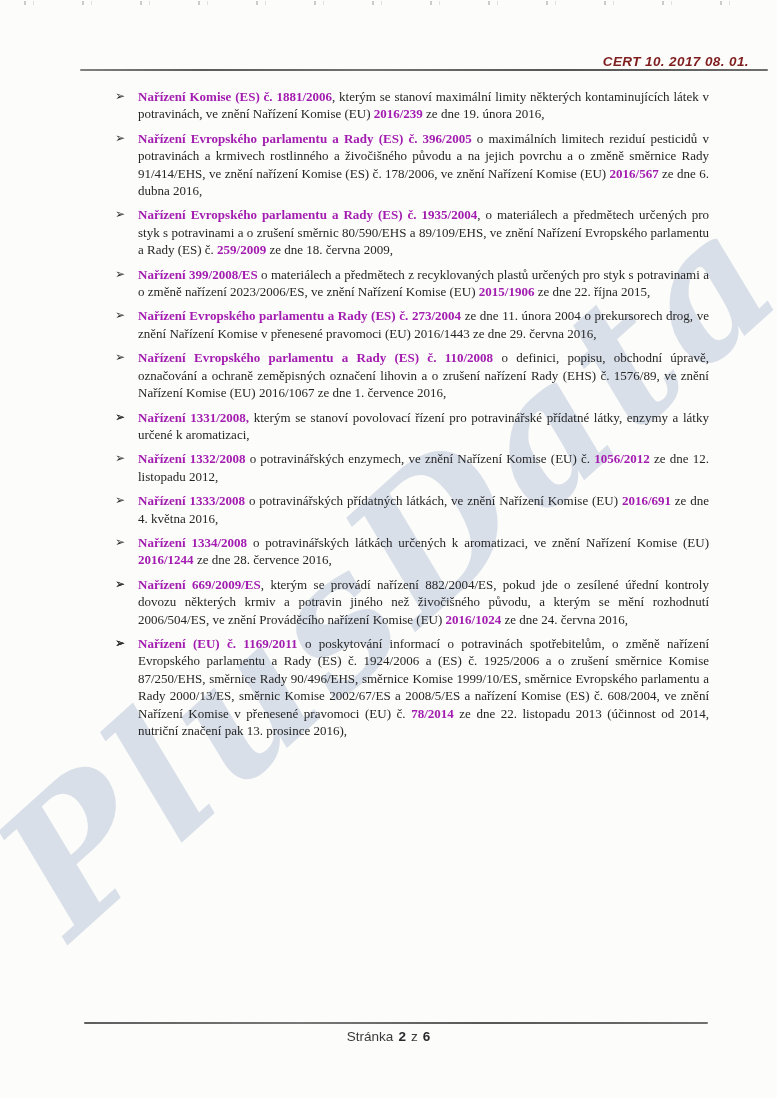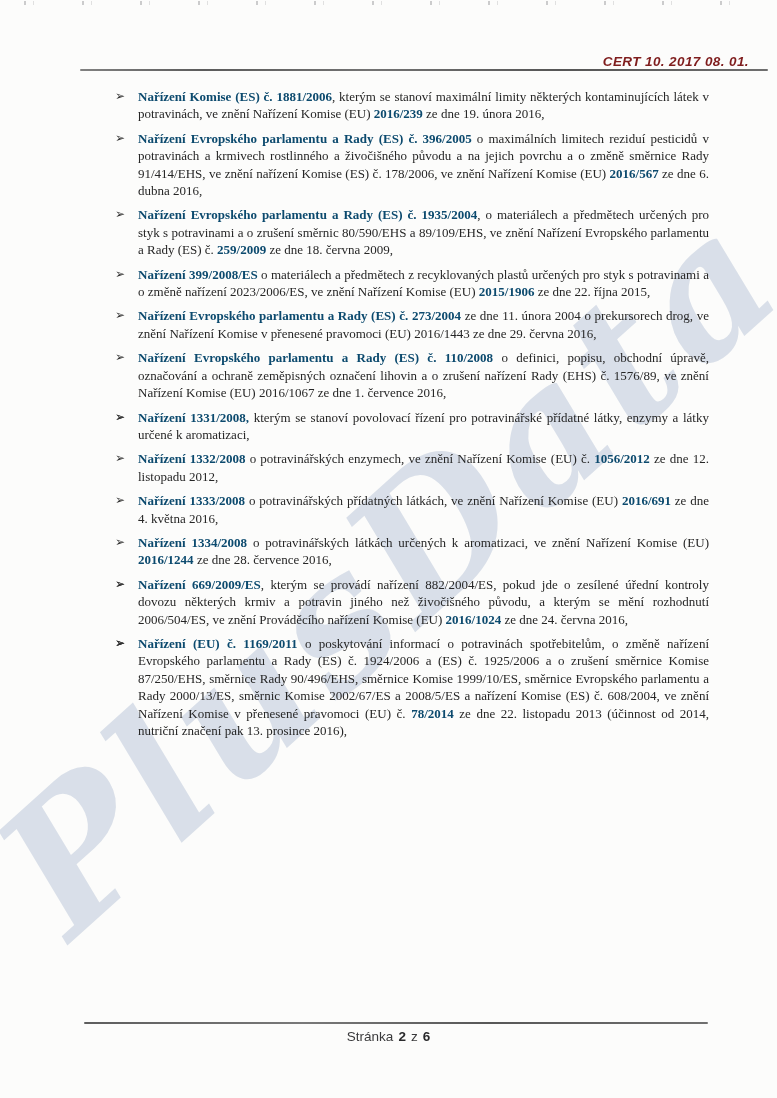--- a/index.html
+++ b/index.html
@@ -96,21 +96,21 @@
   .reg-item .marker {
     position: absolute;
     left: 0;
     top: 0;
     font-family: "DejaVu Sans", sans-serif;
     font-size: 12px;
     color: #303030;
   }
   .reg-item b {
     font-weight: 700;
-    color: #0c4a6e;
+    color: #a21caf;
   }
   .footer-rule {
     position: absolute;
     top: 1022px;
     left: 84px;
     width: 624px;
     height: 2px;
     background: linear-gradient(90deg, #4c4c4c, #6a6a6a 35%, #454545 65%, #606060);
     border-radius: 1px;
     opacity: .9;

